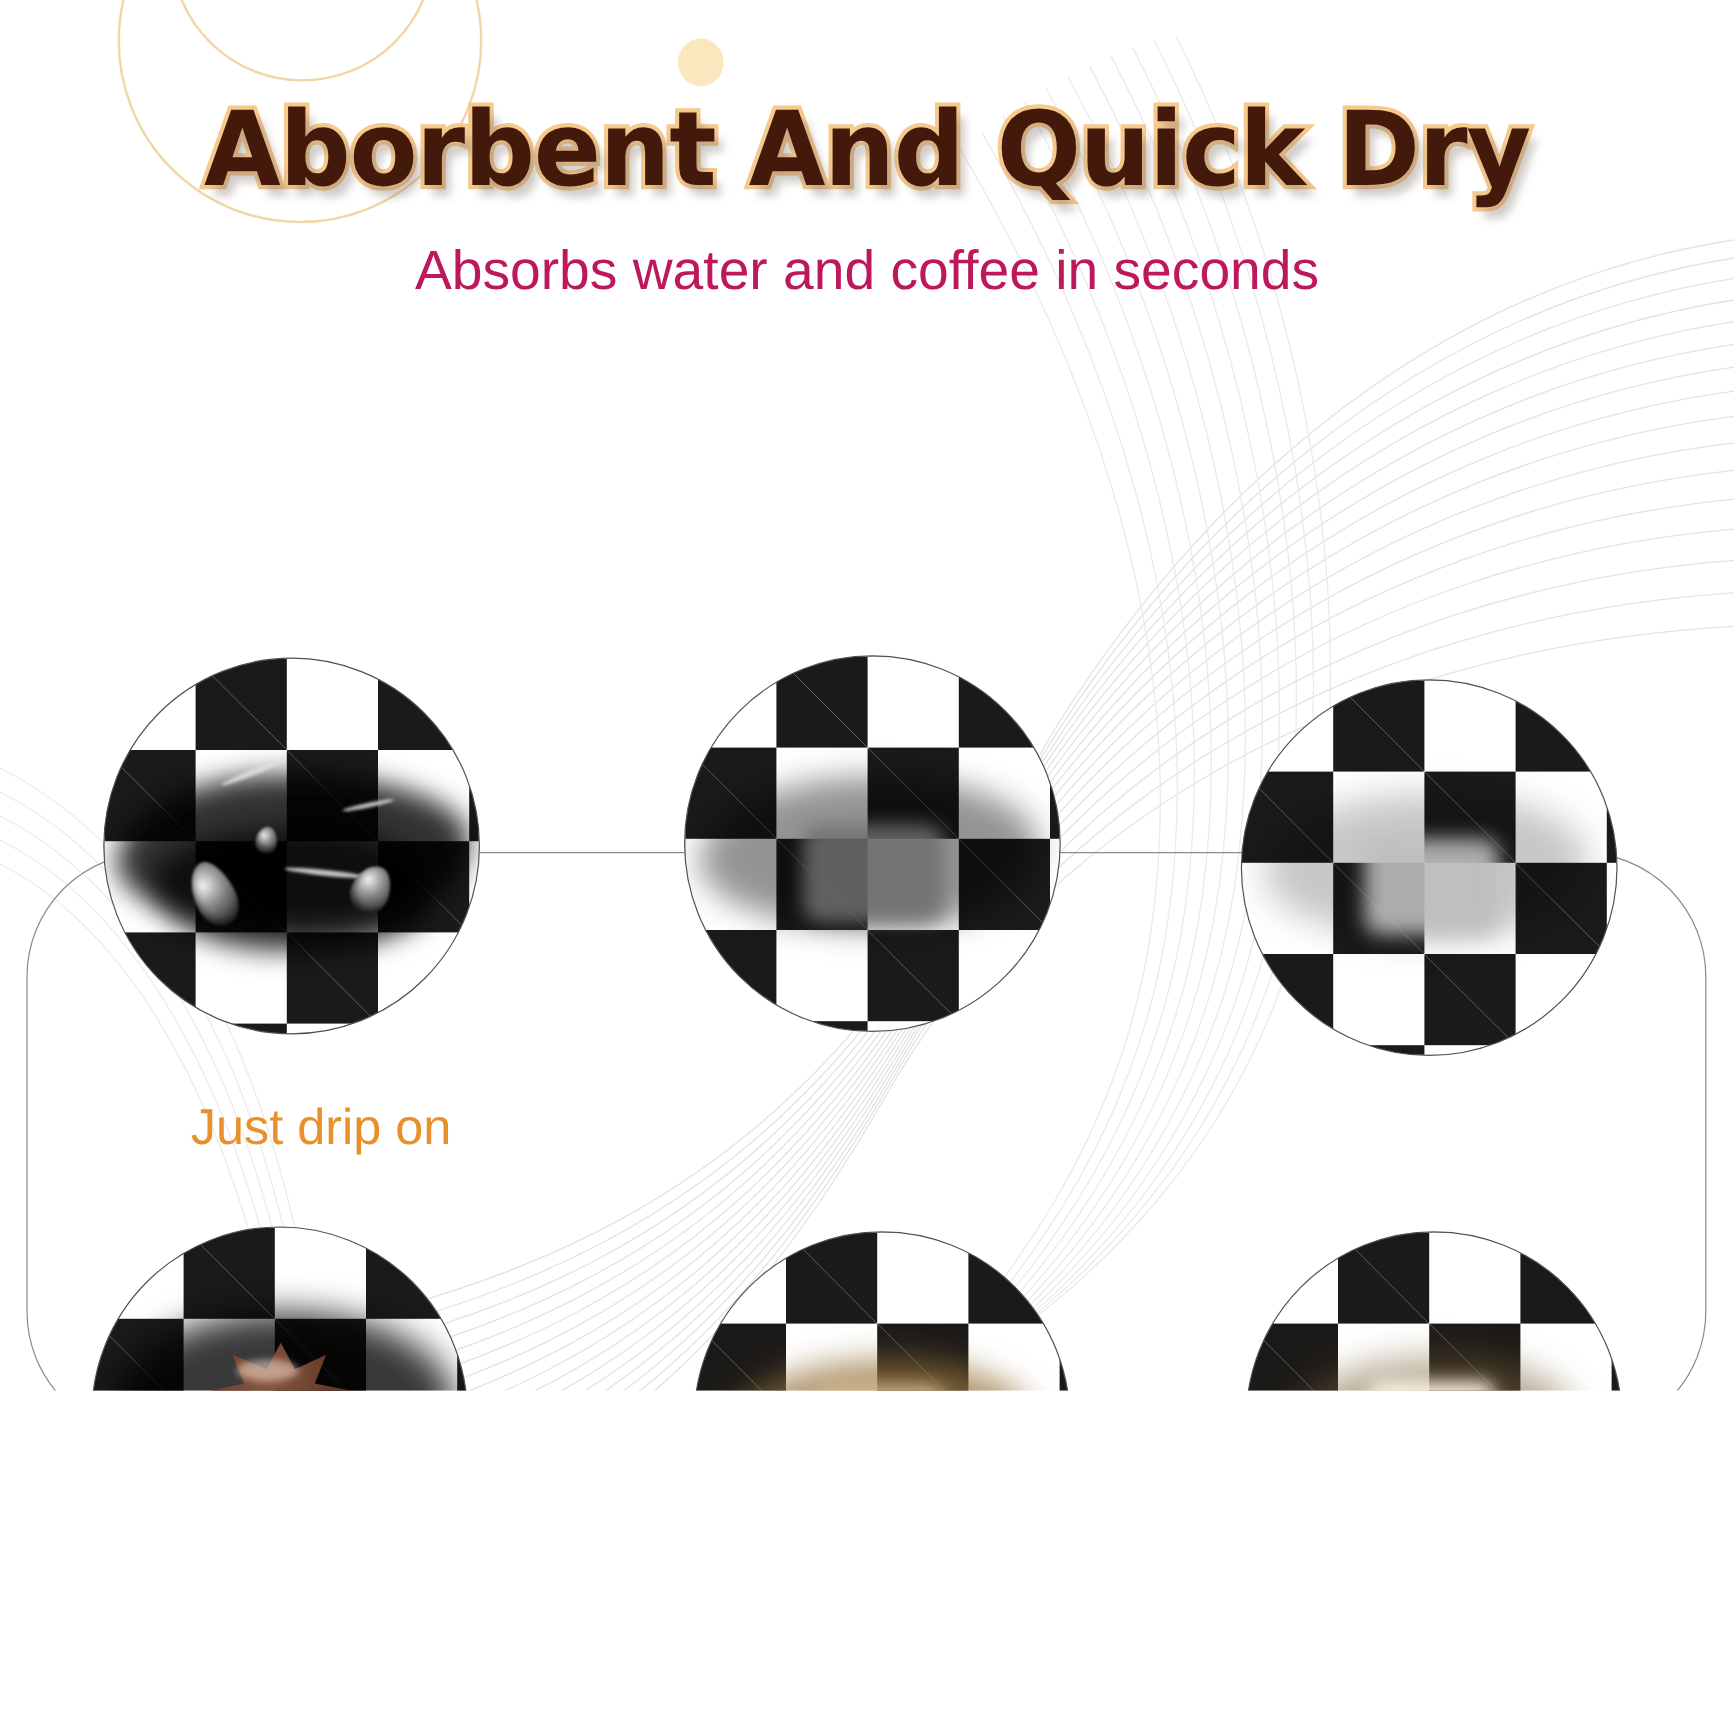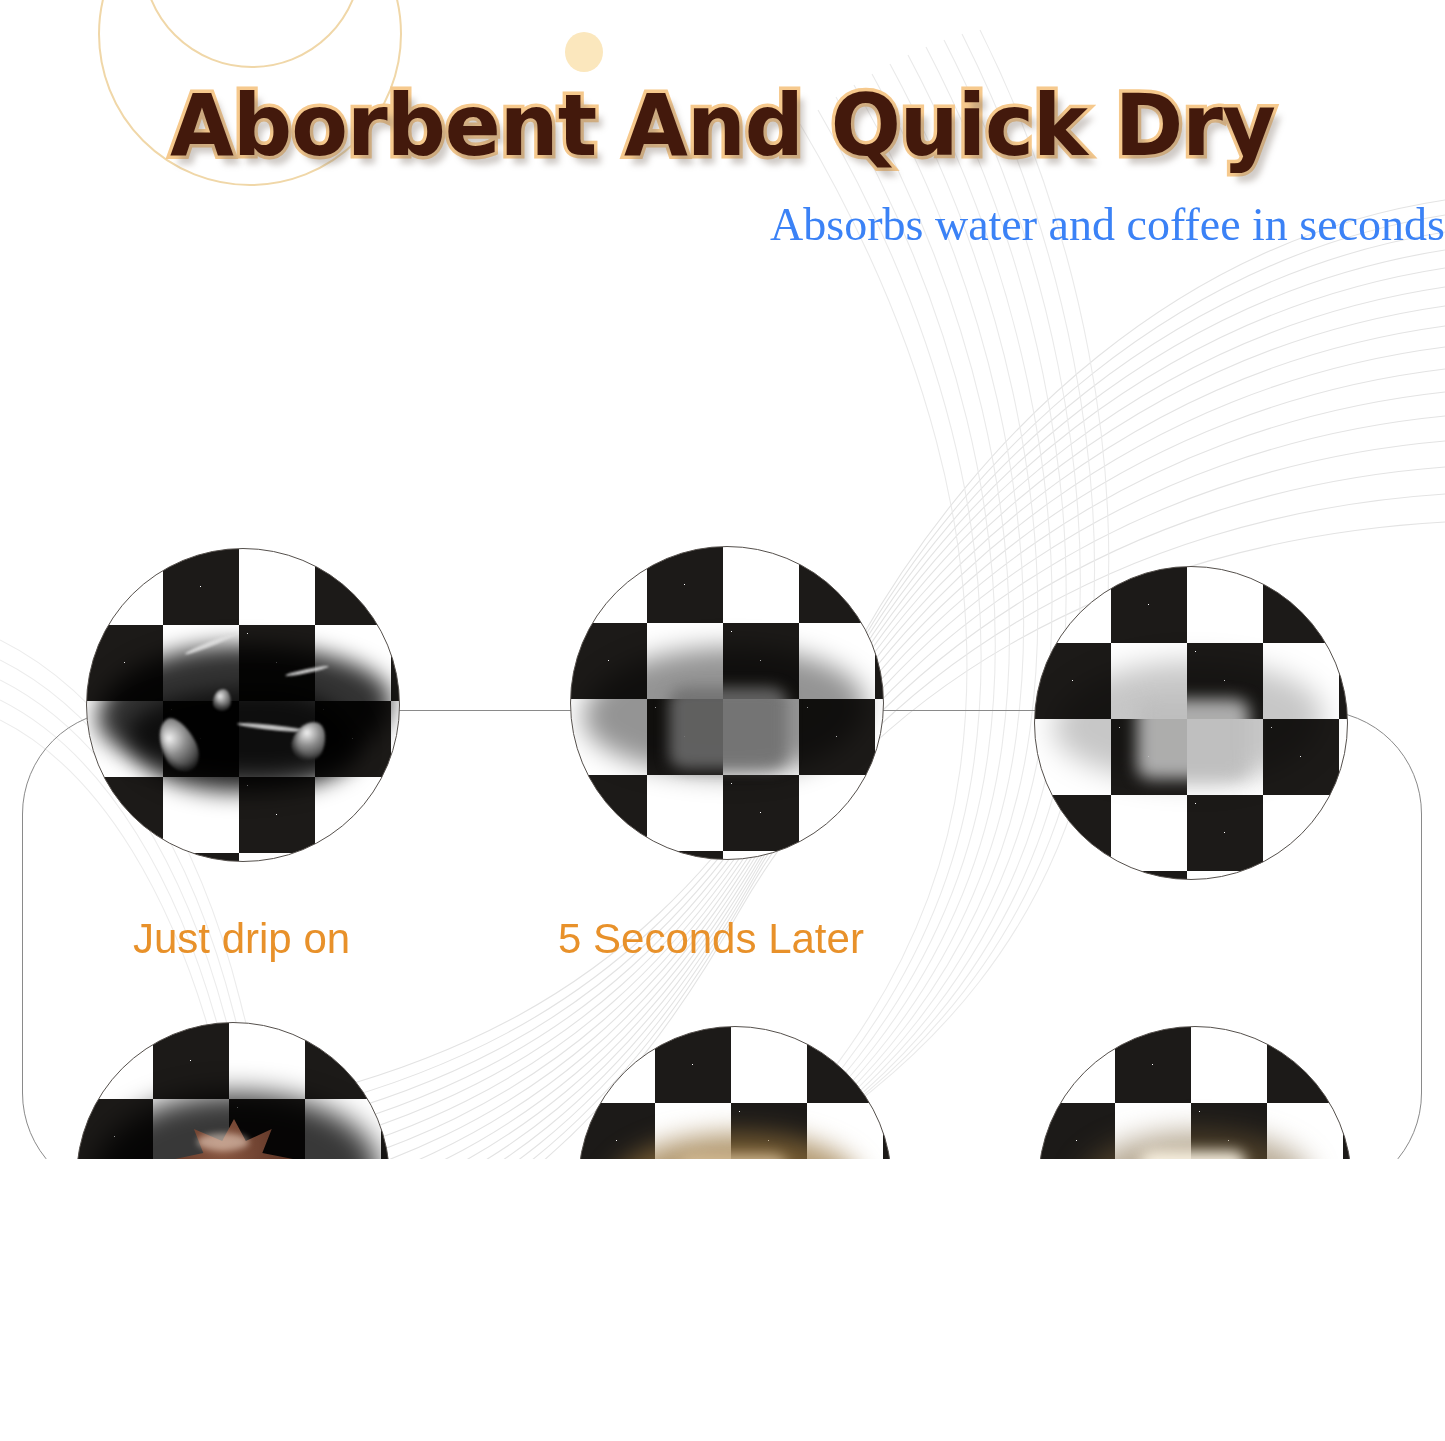--- a/index.html
+++ b/index.html
@@ -70,27 +70,26 @@
     color: #43190c;
     -webkit-text-stroke: 7px #f6c98d;
     paint-order: stroke fill;
     text-shadow: 7px 9px 7px rgba(130,115,105,0.38);
     white-space: nowrap;
     transform: scaleX(0.96);
   }
   .subtitle {
     margin: 0;
     padding-top: 30px;
-    font-family: Liberation Serif, serif;
+    font-family: Liberation Sans, sans-serif;
     font-size: 46px;
     font-weight: normal;
-    color: #3b82f6;
+    color: #be185d;
     letter-spacing: 0px;
     white-space: nowrap;
-    text-align: right;
   }
 
   
   .row {
     position: absolute;
     left: 0;
     width: 1445px;
     height: 320px;
   }
   .row.row-top    { top: 548px; }
@@ -249,20 +248,21 @@
 
   
   .label {
     position: absolute;
     top: 915px;
     font-family: "Liberation Sans", sans-serif;
     font-size: 42px;
     font-weight: normal;
     color: #e8912a;
     white-space: nowrap;
+    margin-left: 26px;
   }
   .label.l1 { left: 133px; }
   .label.l2 { left: 558px; }
   .label.l3 { left: 1004px; }
 </style>
 </head>
 <body>
 
 <div id="page">
 
@@ -345,21 +345,20 @@
 
     <div class="cell c3">
       <div class="swatch">
         <div class="stain water3-main"></div>
         <div class="stain water3-core"></div>
       </div>
     </div>
   </div>
 
   <div class="label l1">Just drip on</div>
-  <div class="label l2">5 Seconds Later</div>
 
   <div class="row row-bottom">
 
     <div class="cell c1">
       <div class="swatch">
         <div class="stain coffee1-main"></div>
         <div class="splash"></div>
         <div class="splash-hi"></div>
       </div>
     </div>

